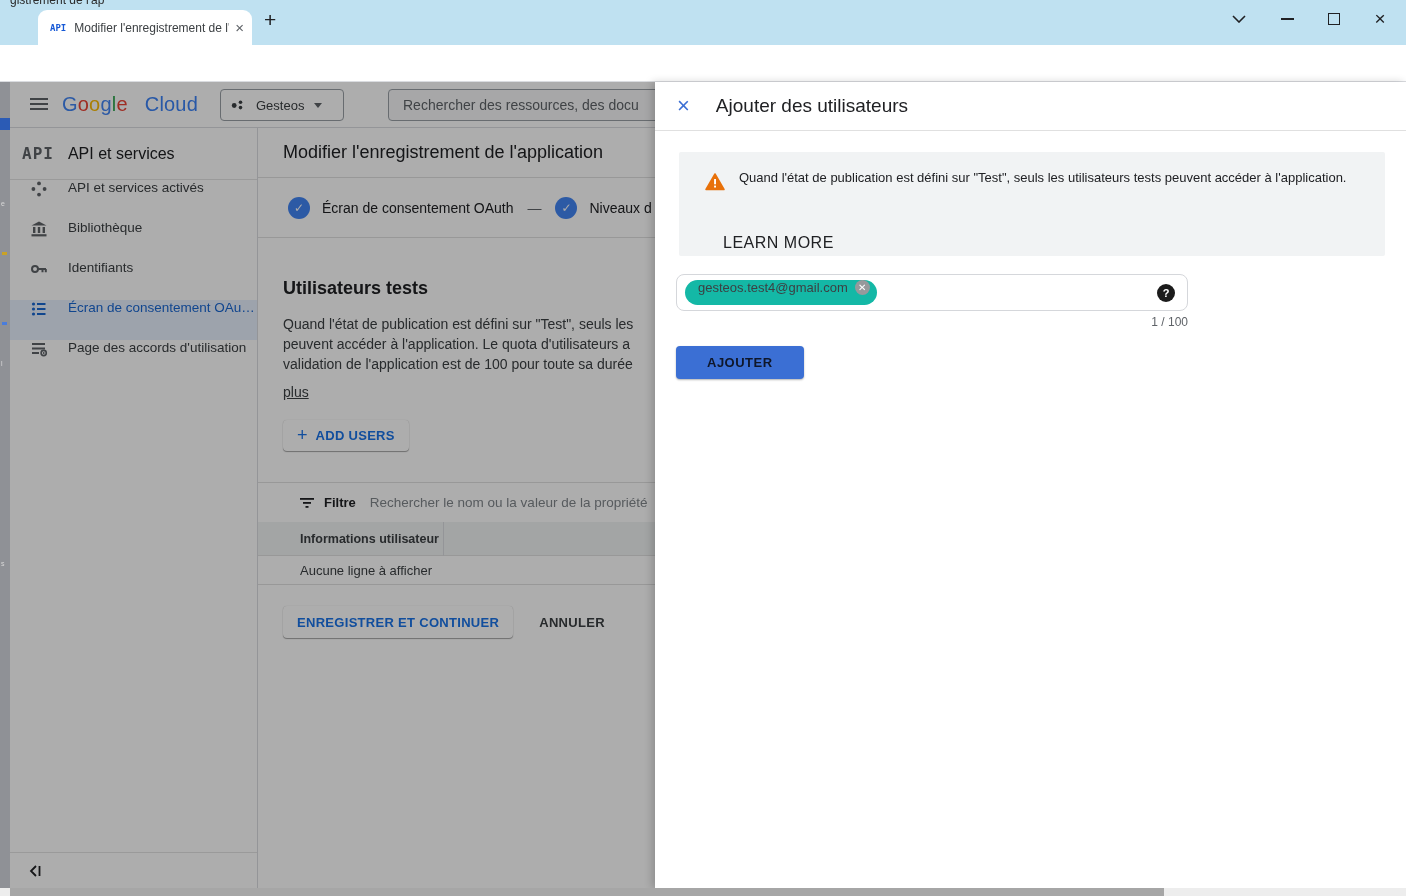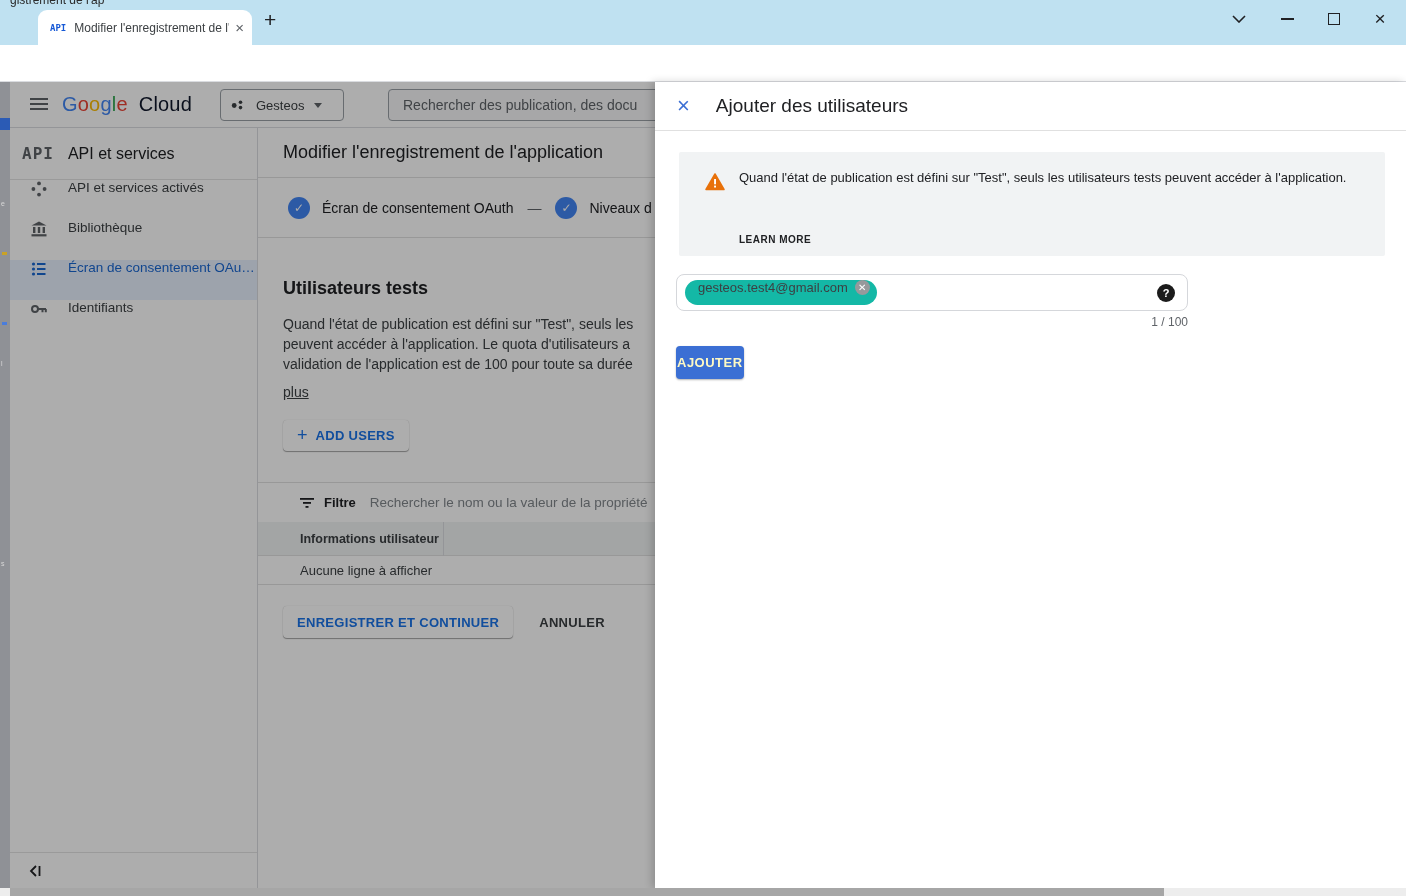--- a/index.html
+++ b/index.html
@@ -56,21 +56,21 @@
   #sidepanel-icon { position:absolute; left:1312px; top:52px; width:19px; height:15px; background:#202124; border-radius:3px; }
   #sidepanel-icon::after { content:""; position:absolute; right:2px; top:2px; width:6px; height:11px; background:#fff; border-radius:0 2px 2px 0; }
   #avatar { position:absolute; left:1339px; top:49px; width:27px; height:27px; border-radius:50%; background:#1a73e8; color:#fff; font-size:13px; display:flex; align-items:center; justify-content:center; }
   #menu-dots { position:absolute; left:1380px; top:50px; font-size:17px; color:#202124; }
 
   
   #gc-header { left:10px; top:82px; width:1396px; height:46px; background:#fff; border-bottom:1px solid #dadce0; z-index:1; }
   #hamburger { position:absolute; left:20px; top:16px; width:18px; }
   #hamburger i { display:block; border-top:2px solid #5f6368; margin-bottom:3px; }
   #gc-logo { position:absolute; left:52px; top:11px; font-size:20px; letter-spacing:.2px; }
-  #gc-logo .cloud { color:#0f172a; margin-left:11px; }
+  #gc-logo .cloud { color:#3b82f6; margin-left:17px; }
   #project-btn { position:absolute; left:210px; top:7px; width:124px; height:32px; border:1px solid #9aa0a6; border-radius:4px; background:#fff; display:flex; align-items:center; padding:0 10px; }
   #project-btn .pname { font-size:13px; color:#3c4043; margin:0 10px 0 12px; }
   .caret { width:0; height:0; border-left:4.5px solid transparent; border-right:4.5px solid transparent; border-top:5.5px solid #5f6368; }
   #gc-search { position:absolute; left:378px; top:7px; width:600px; height:32px; background:#f6f7f8; border:1px solid #9aa0a6; border-radius:4px; display:flex; align-items:center; padding:0 14px; }
   #gc-search .ph { font-size:14px; color:#5f6368; white-space:nowrap; overflow:hidden; }
 
   
   #sidenav { left:10px; top:128px; width:248px; height:760px; background:#fff; border-right:1px solid #dadce0; z-index:1; }
   #sidenav-head { height:52px; border-bottom:1px solid #e4e4e4; display:flex; align-items:center; padding-left:12px; }
   #sidenav-head .apilogo { font-family:"DejaVu Sans Mono","Liberation Mono",monospace; font-weight:bold; font-size:16px; color:#5f6368; letter-spacing:1px; margin-right:14px; }
@@ -113,28 +113,28 @@
 
   
   #panel { left:655px; top:82px; width:751px; height:806px; background:#fff; z-index:20; box-shadow:-3px 0 8px rgba(0,0,0,.18); }
   #panel-head { height:49px; border-bottom:1px solid #e0e0e0; display:flex; align-items:center; padding-left:22px; }
   #panel-close { color:#3b6fd4; font-size:22px; font-weight:400; margin-right:26px; line-height:1; }
   #panel-title { font-size:19px; color:#202124; font-weight:400; }
   #warnbox { position:absolute; left:24px; top:70px; width:706px; height:104px; background:#f1f3f4; border-radius:2px; }
   #warn-tri { position:absolute; left:26px; top:21px; }
   #warn-text { position:absolute; left:60px; top:15px; font-size:13px; color:#202124; line-height:21px; }
   #warn-text span { display:block; white-space:nowrap; }
-  #learn-more { position:absolute; left:60px; top:82px; font-size:10px; font-weight:700; letter-spacing:.5px; color:#202124; }
+  #learn-more { position:absolute; left:44px; top:82px; font-size:16px; font-weight:400; letter-spacing:.5px; color:#202124; }
   #chip-input { position:absolute; left:21px; top:192px; width:512px; height:37px; border:1px solid #d5d7db; border-radius:8px; display:flex; align-items:center; padding:0 12px 0 8px; }
   #chip { height:25px; background:#14b8a6; border-radius:13px; display:flex; align-items:flex-start; padding:0 7px 0 13px; }
   #chip .ctext { font-size:13px; color:#3c4043; margin-right:7px; }
   #chip-x { width:15px; height:15px; border-radius:50%; background:#97999c; color:#fff; font-size:10px; display:flex; align-items:center; justify-content:center; line-height:1; }
   #help-badge { margin-left:auto; width:18px; height:18px; border-radius:50%; background:#1b1b1b; color:#fff; font-size:11px; font-weight:700; display:flex; align-items:center; justify-content:center; }
   #counter { position:absolute; left:21px; top:233px; width:512px; text-align:right; font-size:12px; color:#5f6368; }
-  #ajouter-btn { position:absolute; left:21px; top:264px; height:33px; background:#3b6fd4; border:none; border-radius:4px; color:#fef9c3; font-size:13px; font-weight:700; letter-spacing:.5px; padding:0 1px; box-shadow:0 1px 2px rgba(0,0,0,.3); }
+  #ajouter-btn { position:absolute; left:21px; top:264px; height:33px; background:#3b6fd4; border:none; border-radius:4px; color:#0f172a; font-size:13px; font-weight:700; letter-spacing:.5px; padding:0 31px; box-shadow:0 1px 2px rgba(0,0,0,.3); }
 
   
   #hscroll { left:0; top:888px; width:1406px; height:8px; background:#ededed; z-index:30; }
   #hscroll .thumb { position:absolute; left:10px; width:1154px; height:8px; background:#a6a6a6; }
 
   svg { display:block; }
 </style>
 </head>
 <body>
 
@@ -205,21 +205,21 @@
   <div id="project-btn">
     <svg width="13" height="13" viewBox="0 0 13 13">
         <circle cx="3.2" cy="6.5" r="2.4" fill="#3c4043"></circle>
         <circle cx="9.5" cy="3.2" r="1.8" fill="#3c4043"></circle>
         <circle cx="9.5" cy="8.6" r="1.8" fill="#3c4043"></circle>
       </svg>
     <span class="pname">Gesteos</span>
     <span class="caret"></span>
   </div>
   <div id="gc-search">
-    <span class="ph">Rechercher des publication, des docu</span>
+    <span class="ph">Rechercher des ressources, des docu</span>
   </div>
 </div>
 
 <div class="abs" id="sidenav">
   <div id="sidenav-head">
     <span class="apilogo">API</span>
     <span class="prod">API et services</span>
   </div>
 
   <div class="nav-item">
@@ -237,42 +237,54 @@
     <span class="nicon">
       <svg width="18" height="18" viewBox="0 0 18 18">
           <path d="M9 1.5 L16.5 5.5 H1.5 Z" fill="#5f6368"></path>
           <rect x="3" y="7" width="2.4" height="6" fill="#5f6368"></rect>
           <rect x="7.8" y="7" width="2.4" height="6" fill="#5f6368"></rect>
           <rect x="12.6" y="7" width="2.4" height="6" fill="#5f6368"></rect>
           <rect x="1.5" y="14.2" width="15" height="2.2" fill="#5f6368"></rect>
         </svg>
     </span>
     <span class="nlabel">Bibliothèque</span>
+  </div>
+  <div class="nav-item">
+    <span class="nicon">
+      <svg width="18" height="18" viewBox="0 0 18 18">
+          <circle cx="5" cy="9" r="3" fill="none" stroke="#5f6368" stroke-width="2"></circle>
+          <path d="M8 9 H16 M12.5 9 v3.2 M15.8 9 v3.2" stroke="#5f6368" stroke-width="2" fill="none"></path>
+        </svg>
+    </span>
+    <span class="nlabel">Identifiants</span>
   </div>
   <div class="nav-item selected">
     <span class="nicon">
       <svg width="18" height="18" viewBox="0 0 18 18">
           <circle cx="3.5" cy="4" r="1.6" fill="#1967d2"></circle>
           <circle cx="3.5" cy="9" r="1.6" fill="#1967d2"></circle>
           <circle cx="3.5" cy="14" r="1.6" fill="#1967d2"></circle>
           <rect x="7" y="3" width="8.5" height="2" fill="#1967d2"></rect>
           <rect x="7" y="8" width="8.5" height="2" fill="#1967d2"></rect>
           <rect x="7" y="13" width="8.5" height="2" fill="#1967d2"></rect>
         </svg>
     </span>
     <span class="nlabel">Écran de consentement OAu…</span>
   </div>
   <div class="nav-item">
     <span class="nicon">
       <svg width="18" height="18" viewBox="0 0 18 18">
-          <circle cx="5" cy="9" r="3" fill="none" stroke="#5f6368" stroke-width="2"></circle>
-          <path d="M8 9 H16 M12.5 9 v3.2 M15.8 9 v3.2" stroke="#5f6368" stroke-width="2" fill="none"></path>
-        </svg>
-    </span>
-    <span class="nlabel">Identifiants</span>
+          <rect x="2" y="3" width="13" height="2" fill="#5f6368"></rect>
+          <rect x="2" y="7.5" width="13" height="2" fill="#5f6368"></rect>
+          <rect x="2" y="12" width="7" height="2" fill="#5f6368"></rect>
+          <circle cx="13.7" cy="13" r="2.6" fill="none" stroke="#5f6368" stroke-width="1.6"></circle>
+          <circle cx="13.7" cy="13" r="0.9" fill="#5f6368"></circle>
+        </svg>
+    </span>
+    <span class="nlabel">Page des accords d'utilisation</span>
   </div>
 
   <div id="nav-collapse">
     <svg width="16" height="14" viewBox="0 0 16 14">
         <polyline points="8,2 3,7 8,12" fill="none" stroke="#202124" stroke-width="1.8"></polyline>
         <line x1="11.5" y1="2" x2="11.5" y2="12" stroke="#202124" stroke-width="1.8"></line>
       </svg>
   </div>
 </div>
 

